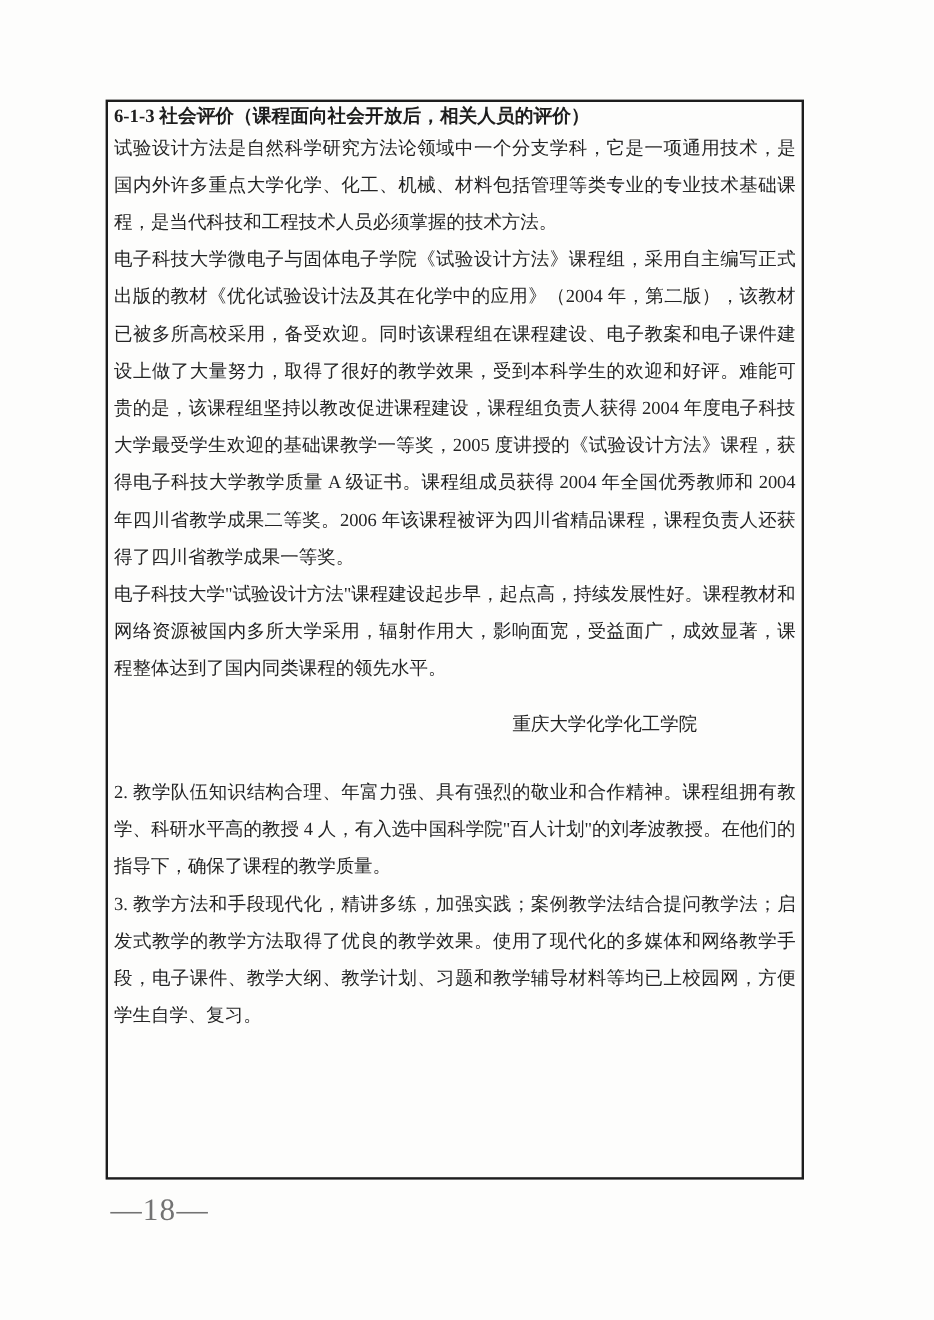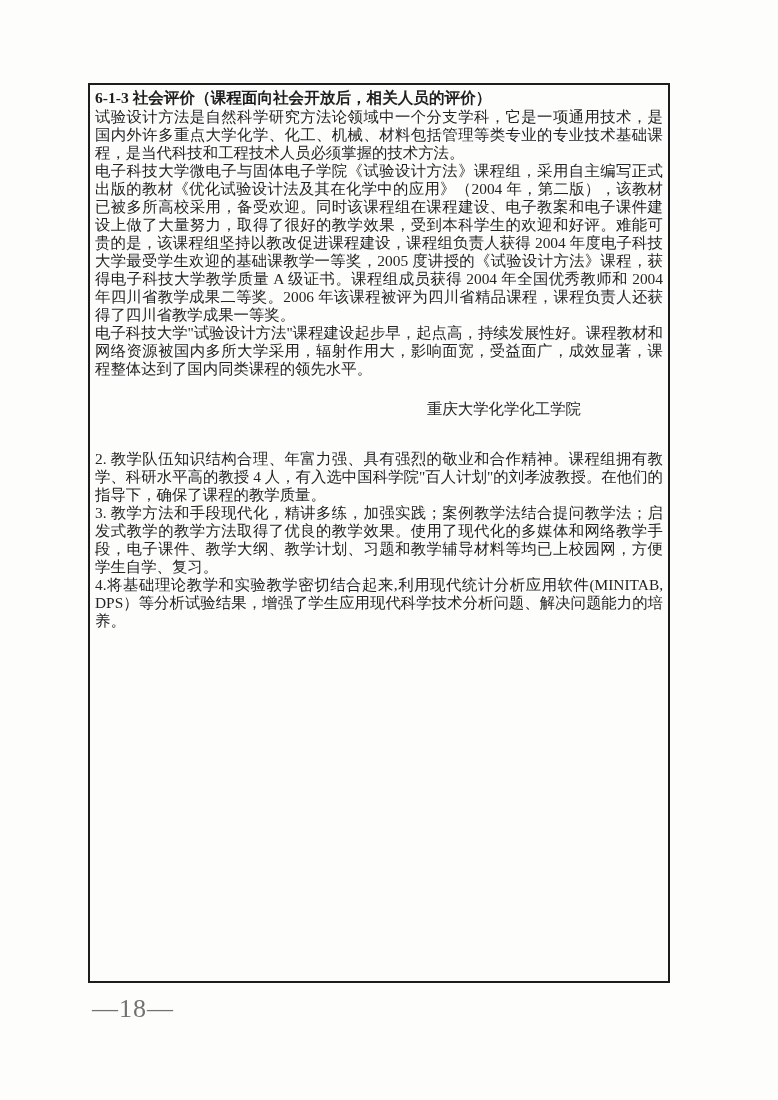--- a/index.html
+++ b/index.html
@@ -19,21 +19,21 @@
     width: 582px;
     height: 900px;
     box-sizing: border-box;
     border: 2px solid #1d1d1d;
     padding: 2px 5px 0 5px;
     overflow: hidden;
     background: transparent;
   }
   .form-box .txt {
     font-size: 15.4px;
-    line-height: 18px;
+    line-height: 31px;
     text-align: justify;
     text-justify: inter-ideograph;
     margin: 0;
   }
   .section-header {
     font-size: 15.6px;
     line-height: 21.2px;
     font-weight: bold;
     margin: 0;
     color: #1e1e1e;
@@ -75,19 +75,18 @@
     <div class="signature-block">
       <div class="sig-line">重庆大学化学化工学院</div>
     </div>
 
 
 
     <p class="txt">2. 教学队伍知识结构合理、年富力强、具有强烈的敬业和合作精神。课程组拥有教学、科研水平高的教授 4 人，有入选中国科学院"百人计划"的刘孝波教授。在他们的指导下，确保了课程的教学质量。</p>
 
     <p class="txt">3. 教学方法和手段现代化，精讲多练，加强实践；案例教学法结合提问教学法；启发式教学的教学方法取得了优良的教学效果。使用了现代化的多媒体和网络教学手段，电子课件、教学大纲、教学计划、习题和教学辅导材料等均已上校园网，方便学生自学、复习。</p>
 
-    <p class="txt">4.将基础理论教学和实验教学密切结合起来,利用现代统计分析应用软件(MINITAB, DPS）等分析试验结果，增强了学生应用现代科学技术分析问题、解决问题能力的培养。</p>
 
   </div>
 
   <div class="page-number">—18—</div>
 
 </div>
 
 </body></html>

